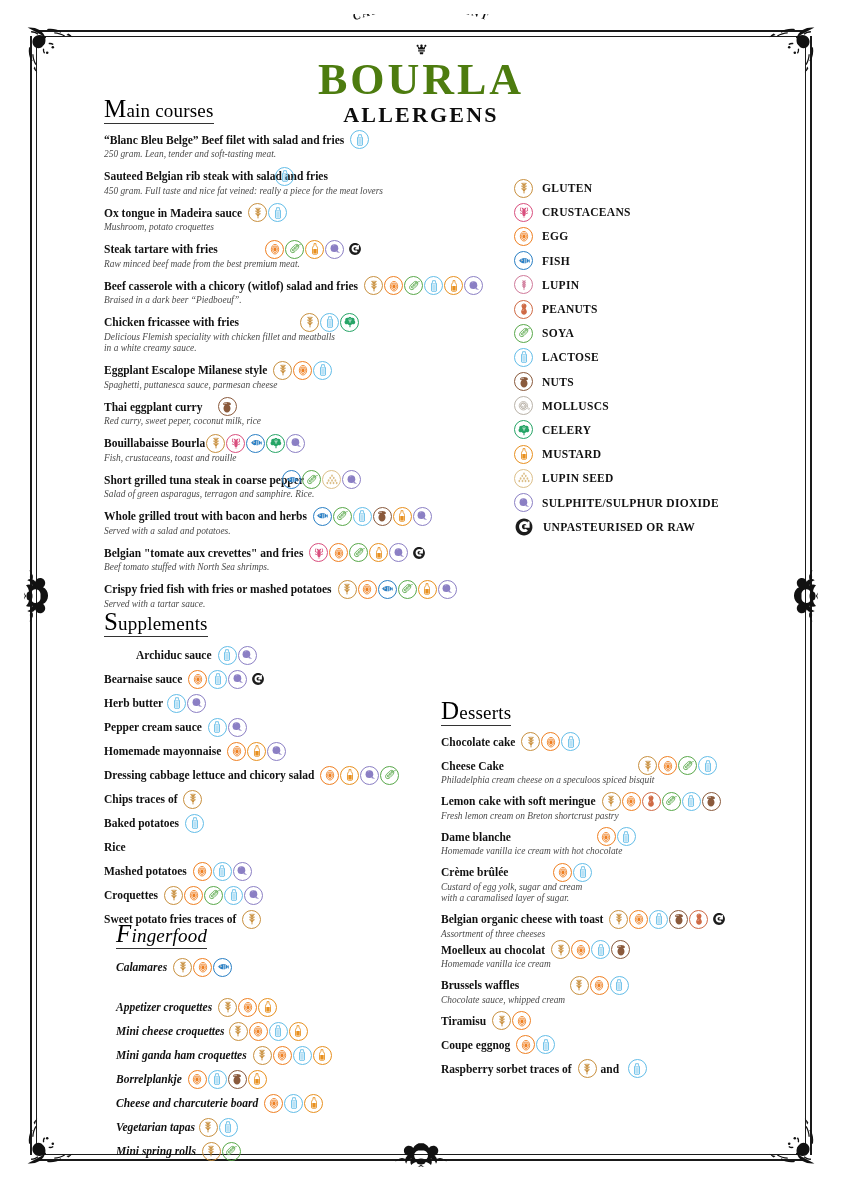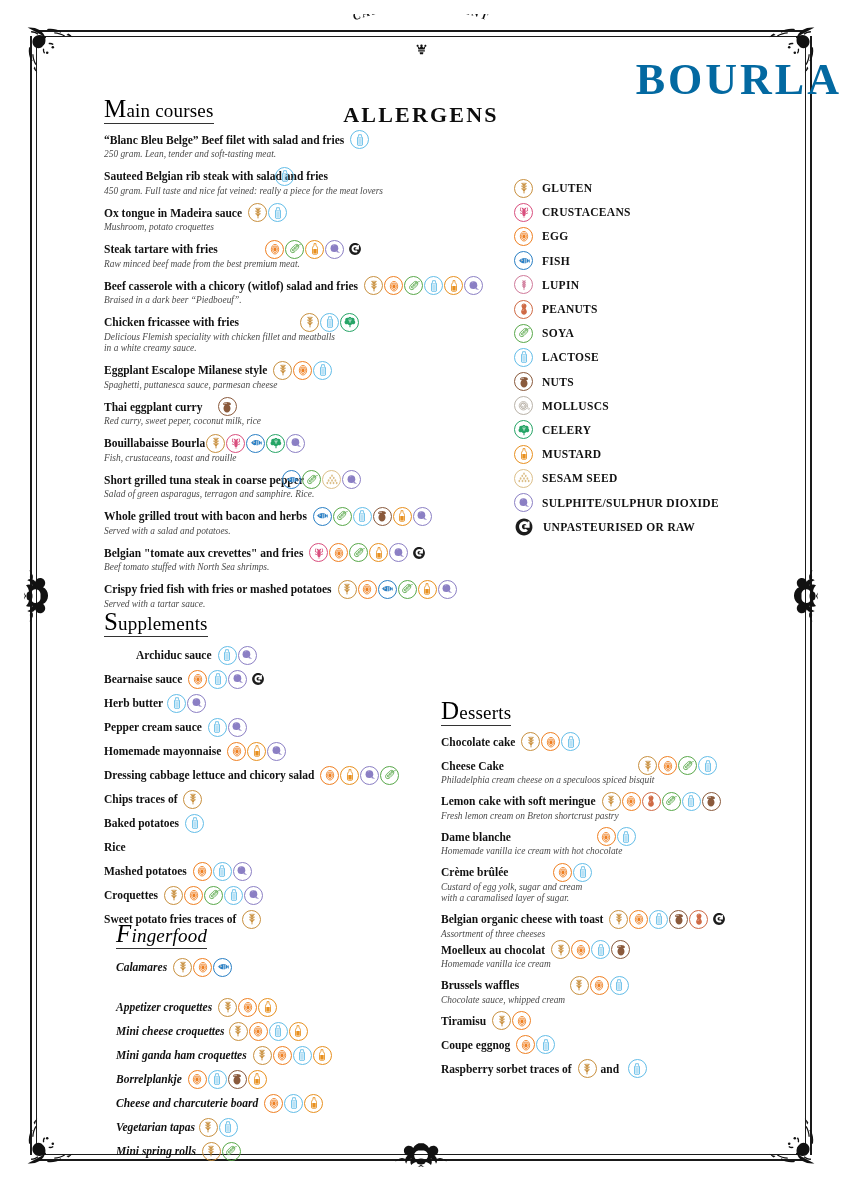--- a/index.html
+++ b/index.html
@@ -40,22 +40,22 @@
   .eo-left svg,.eo-right svg{width:26px;height:120px;display:block;}
 
   
   .masthead{position:absolute;top:14px;left:0;right:0;text-align:center;}
   .arc-wrap{height:34px;position:relative;}
   .arc-wrap svg{width:240px;height:34px;}
   .arc-txt{font-family:"Liberation Serif",serif;font-size:10.5px;font-weight:700;letter-spacing:1.6px;fill:#111;}
   .crown{font-size:11px;line-height:8px;color:#111;margin-top:-4px;}
   .brand{
     font-family:"Liberation Serif",serif;
-    font-size:44px;font-weight:700;letter-spacing:3px;color:#0369a1;
-    line-height:46px;margin-top:2px;text-align:right;
+    font-size:44px;font-weight:700;letter-spacing:3px;color:#4d7c0f;
+    line-height:46px;margin-top:2px;
   }
   .brand-sub{
     font-family:"Liberation Serif",serif;
     font-size:22px;font-weight:700;letter-spacing:2.2px;color:#0d0d0d;
     line-height:24px;
   }
 
   
   .ai{display:inline-block;width:17px;height:17px;border-radius:50%;
       border:1.3px solid currentColor;position:relative;vertical-align:-4px;
@@ -830,21 +830,21 @@
             </svg>
           </span>
           <span class="leg-lbl">MUSTARD</span>
         </div>
         <div class="leg-row">
           <span class="ai ai-sesam big">
             <svg>
               <use href="#ic-sesam"></use>
             </svg>
           </span>
-          <span class="leg-lbl">SESAM SEED</span>
+          <span class="leg-lbl">LUPIN SEED</span>
         </div>
         <div class="leg-row">
           <span class="ai ai-sulphite big">
             <svg>
               <use href="#ic-sulphite"></use>
             </svg>
           </span>
           <span class="leg-lbl">SULPHITE/SULPHUR DIOXIDE</span>
         </div>
         <div class="leg-row">

